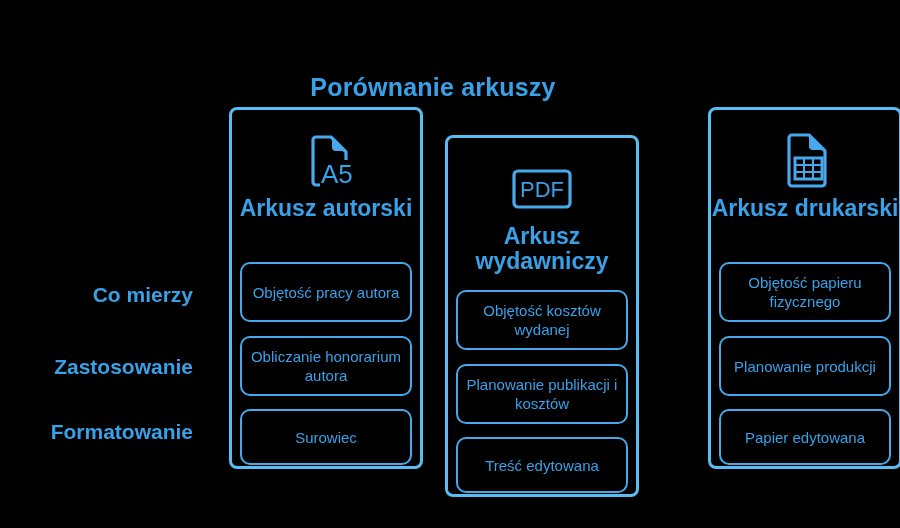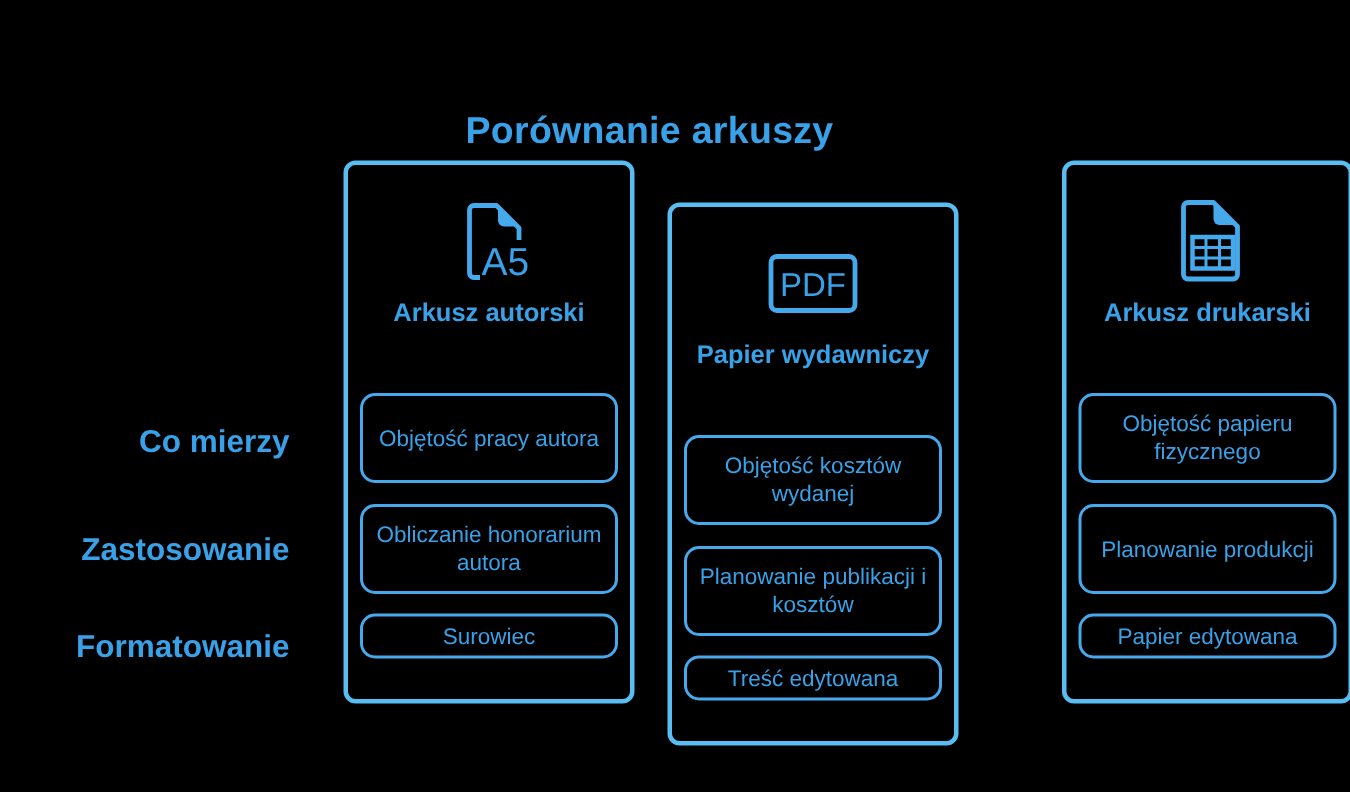--- a/index.html
+++ b/index.html
@@ -47,38 +47,38 @@
   .card.c1{left:229px;}
   .card.c2{left:445px;margin-top:28px;}
   .card.c3{left:661px;margin-left:47px;}
   .card-icon{
     position:absolute;top:14px;left:0;right:0;height:74px;
     display:flex;align-items:center;justify-content:center;
   }
   .card-title{
     position:absolute;top:86px;left:0;right:0;
     text-align:center;
-    font-size:17px;font-weight:bold;
+    font-size:23px;font-weight:bold;
     line-height:25px;
     color:var(--accent);
   }
   .cell{
     position:absolute;left:8px;right:8px;
     border:2px solid var(--cell-border);
     border-radius:10px;
     box-sizing:border-box;
     display:flex;align-items:center;justify-content:center;
     text-align:center;
     font-size:15px;line-height:19px;
     color:var(--accent);
     padding:2px 8px;
   }
   .cell.row1{top:152px;height:60px;}
   .cell.row2{top:226px;height:60px;}
-  .cell.row3{top:299px;height:30px;text-align:center;}
+  .cell.row3{top:299px;height:56px;text-align:center;}
   svg .stroke{fill:none;stroke:var(--cell-border);stroke-width:3.2;stroke-linejoin:round;stroke-linecap:round;}
   svg .fill{fill:var(--cell-border);}
   svg .thin{fill:none;stroke:var(--cell-border);stroke-width:2;}
   svg .mask{fill:var(--bg);}
   svg text{fill:var(--accent);font-family:"Liberation Sans", sans-serif;}
 </style>
 </head>
 <body>
 
 <div class="page-title">Porównanie arkuszy</div>
@@ -102,21 +102,21 @@
   <div class="cell row3">Surowiec</div>
 </div>
 
 <div class="card c2">
   <div class="card-icon">
     <svg width="70" height="70" viewBox="0 0 70 70" aria-hidden="true">
       <rect class="stroke" x="7" y="17" width="56" height="36" rx="4"></rect>
       <text x="35" y="43" text-anchor="middle" font-size="22" font-weight="400">PDF</text>
     </svg>
   </div>
-  <div class="card-title">Papier wydawniczy</div>
+  <div class="card-title">Arkusz wydawniczy</div>
   <div class="cell row1">Objętość kosztów wydanej</div>
   <div class="cell row2">Planowanie publikacji i kosztów</div>
   <div class="cell row3">Treść edytowana</div>
 </div>
 
 <div class="card c3">
   <div class="card-icon">
     <svg width="70" height="70" viewBox="0 0 70 70" aria-hidden="true">
       <path class="stroke" d="M22 9 h17 l16 16 v32 a3 3 0 0 1 -3 3 h-30 a3 3 0 0 1 -3 -3 v-45 a3 3 0 0 1 3 -3 z"></path>
       <path class="fill" d="M39 9 v11 a4 4 0 0 0 4 4 h12 z"></path>

